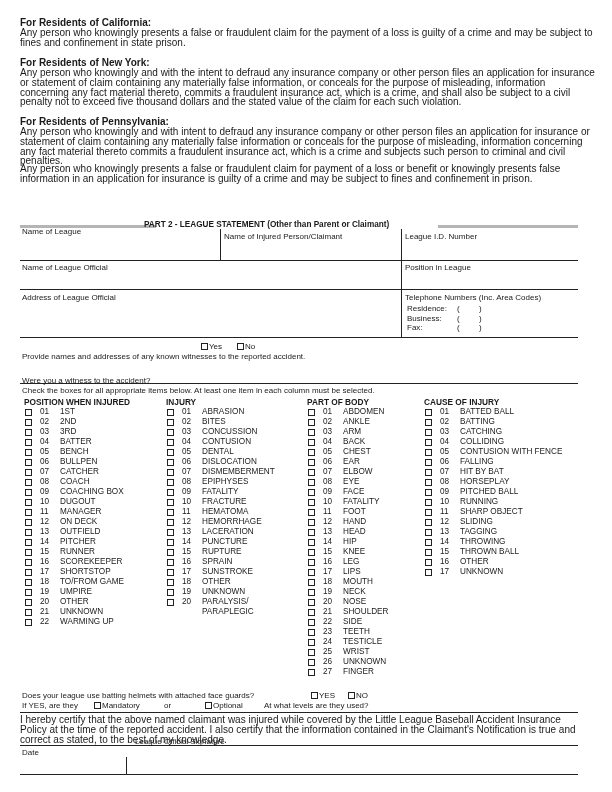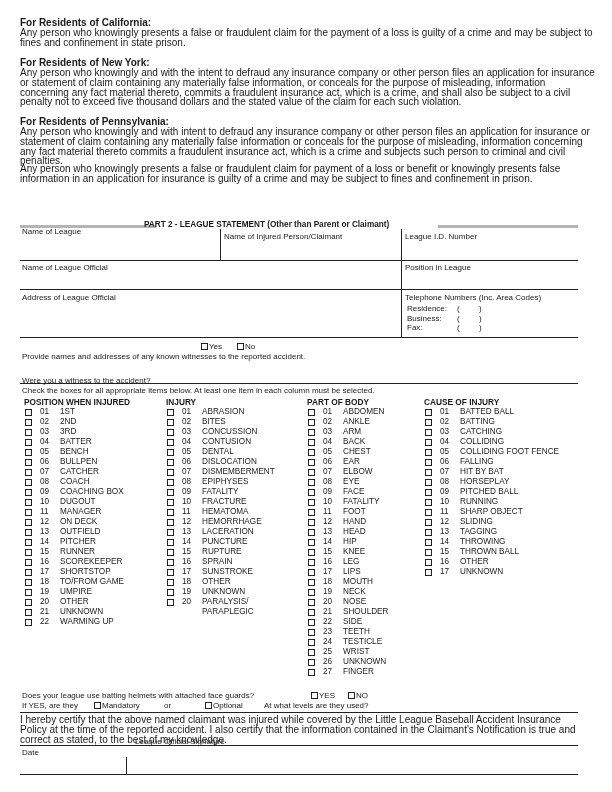--- a/index.html
+++ b/index.html
@@ -477,21 +477,21 @@
       <span class="txt">CATCHING</span>
     </div>
     <div class="row">
       <span class="box"></span>
       <span class="num">04</span>
       <span class="txt">COLLIDING</span>
     </div>
     <div class="row">
       <span class="box"></span>
       <span class="num">05</span>
-      <span class="txt">COLLIDING FOOT FENCE</span>
+      <span class="txt">CONTUSION WITH FENCE</span>
     </div>
     <div class="row">
       <span class="box"></span>
       <span class="num">06</span>
       <span class="txt">FALLING</span>
     </div>
     <div class="row">
       <span class="box"></span>
       <span class="num">07</span>
       <span class="txt">HIT BY BAT</span>

